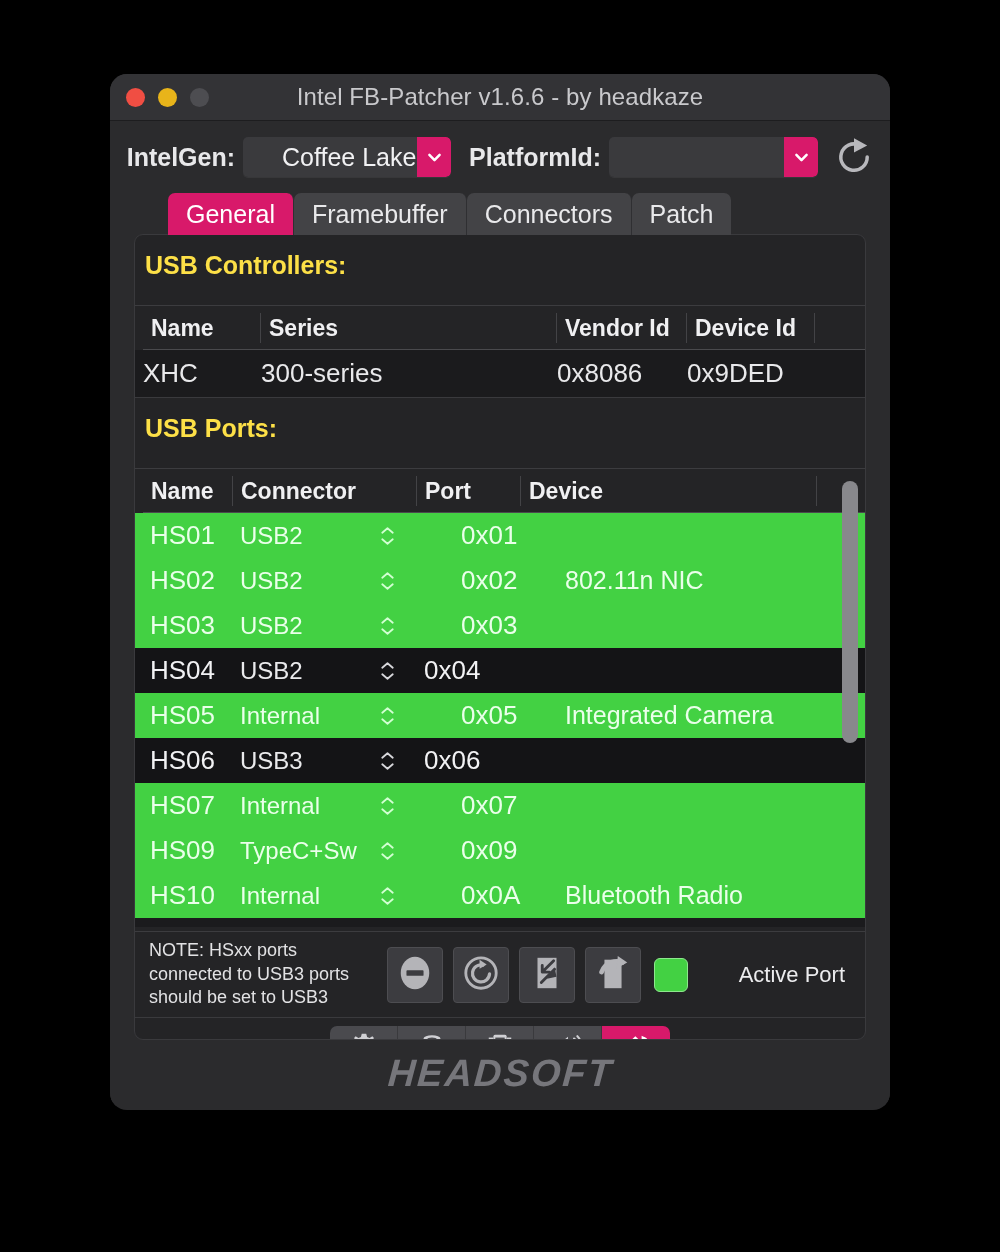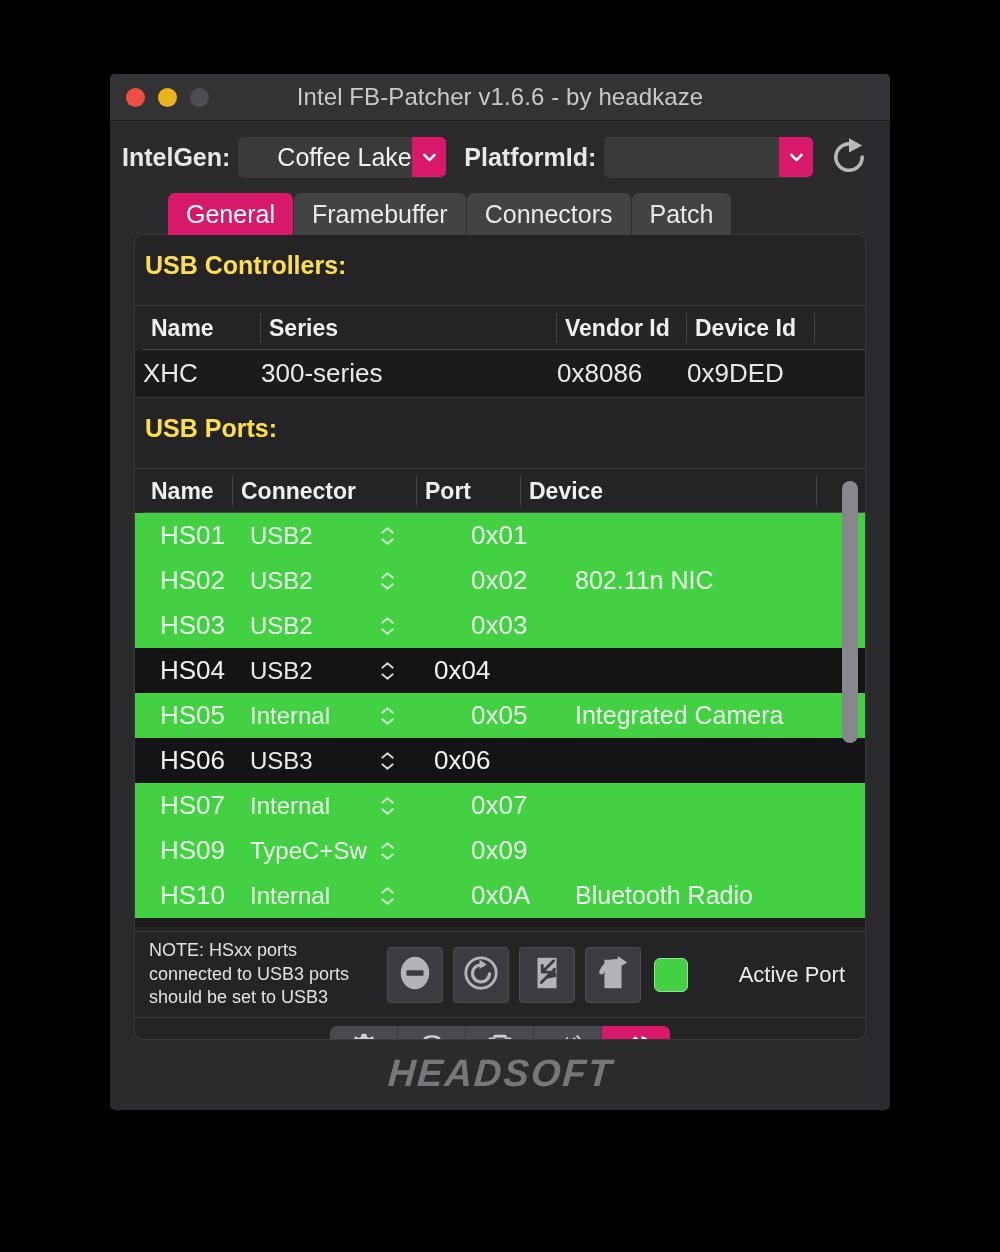--- a/index.html
+++ b/index.html
@@ -15,21 +15,21 @@
   #backdrop {
     position: absolute; left: 0; top: 0; width: 1000px; height: 1252px;
     background: #000; border-radius: 46px;
   }
 
   
   #window {
     position: absolute; left: 110px; top: 74px;
     width: 780px; height: 1036px;
     background: #2b2b2d;
-    border-radius: 5px;
+    border-radius: 17px;
     box-shadow: 0 14px 46px rgba(0,0,0,.85);
     overflow: hidden;
   }
 
   
   #titlebar {
     position: relative; height: 47px;
     background: #333336;
     border-bottom: 1px solid #1d1d1f;
     display: flex; align-items: center;
@@ -41,21 +41,21 @@
   .tl.gray { background: #4d4d51; }
   #title-text {
     position: absolute; left: 0; right: 0; text-align: center;
     font-size: 24px; font-weight: 400; color: #c9c9cc;
     letter-spacing: .1px;
   }
 
   
   #toprow {
     display: flex; align-items: center; height: 72px;
-    padding: 0 14px 0 12px; gap: 0;
+    padding: 0 14px 0 12px; gap: 0; justify-content: flex-end;
   }
   .tlabel {
     font-size: 25px; font-weight: bold; color: #e8e8ea;
     white-space: nowrap;
   }
   .combo {
     display: flex; align-items: stretch; height: 40px;
     border-radius: 5px; overflow: hidden;
     box-shadow: 0 1px 0 rgba(255,255,255,.06);
   }
@@ -154,21 +154,21 @@
     position: relative;
     height: 414px;
     overflow: hidden;
     background: #1b1b1d;
   }
   .prow {
     display: flex; align-items: center; height: 45px;
     background: #141416;
   }
   .prow.active { background: #43d143; }
-  .prow .cell { padding-left: 25px; white-space: nowrap; overflow: hidden; }
+  .prow .cell { padding-left: 15px; white-space: nowrap; overflow: hidden; }
   .prow .cell-name { width: 90px; font-size: 26px; color: #f2f2f4; }
   .prow.active .cell-name { color: #e9ffe9; }
   .prow .cell-conn {
     width: 184px; display: flex; align-items: center;
     justify-content: space-between; padding-right: 14px;
   }
   .prow .conn-text { font-size: 24px; color: #eaeaec; overflow: hidden; }
   .prow.active .conn-text { color: #eaffea; }
   .stepper { display: flex; flex-direction: column; align-items: center; gap: 2px; cursor: pointer; }
   .stepper svg { width: 15px; height: 9px; display: block; }

